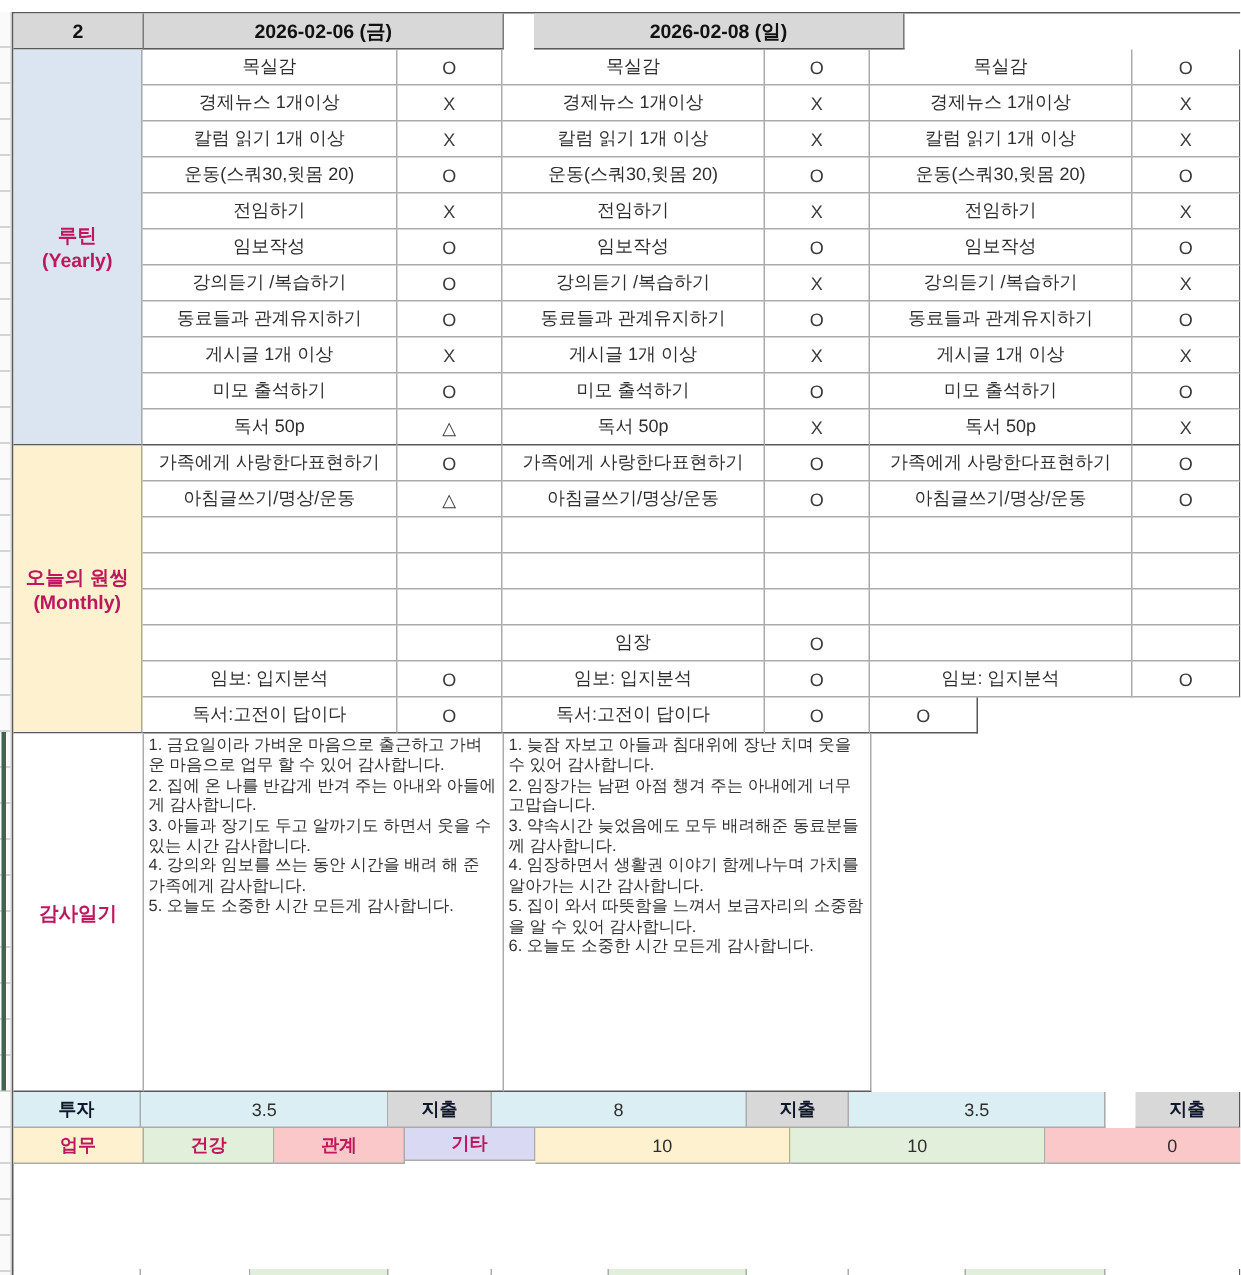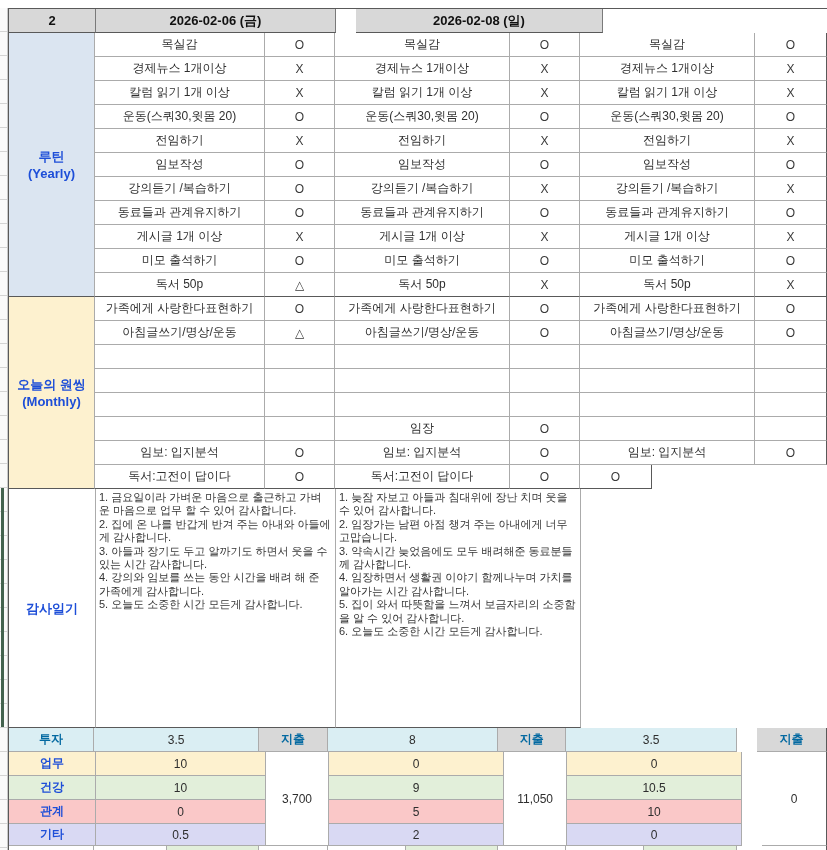--- a/index.html
+++ b/index.html
@@ -25,21 +25,21 @@
   }
   .rt{border-right-color:#595959;margin-left:20px;}         
   .db{border-bottom-color:#595959;}        
   .hdr{background:#d8d8d8;font-weight:bold;font-size:13px;color:#111;
        border-bottom-color:#595959;border-right-color:#7a7a7a;}
   .wA{width:87px;} .wL1{width:170px;} .wM1{width:70px;}
   .wL2{width:175px;} .wM2{width:70px;} .wL3{width:175px;} .wM3{width:72px;}
   .wD1{width:240px;} .wD2{width:245px;} .wD3{width:247px;}
   .h24{height:24px;} .h22{height:22px;}
   .side{
-    font-weight:bold;font-size:13px;color:#1d4ed8;white-space:pre-line;
+    font-weight:bold;font-size:13px;color:#be185d;white-space:pre-line;
     text-align:center;line-height:17px;
   }
   .routine-bg{background:#dbe5f1;}
   .monthly-bg{background:#fdf1cf;}
   .invest-bg{background:#daeef3;}
   .work-bg{background:#fdf1cf;}
   .health-bg{background:#e2efda;}
   .relation-bg{background:#fac8c8;}
   .etc-bg{background:#d9d9f3;}
   .gray-bg{background:#d8d8d8;}
@@ -52,23 +52,23 @@
   .d2c .item-row .lbl{width:175px;} .d2c .item-row .mark{width:70px;}
   .d3c .item-row .lbl{width:175px;} .d3c .item-row .mark{width:72px;border-right-color:#595959;}
   .mrow .lbl{height:24px;}
   .mrow .mark{height:24px;}
   .grat{
     height:239px;align-items:flex-start;justify-content:flex-start;
     font-size:11px;line-height:13.4px;color:#333;text-align:left;
     padding:2px 3px;white-space:pre-line;word-break:break-all;
     border-bottom-color:#595959;
   }
-  .stack{display:flex;flex-direction:column;}
+  .stack{display:flex;}
   .num{font-size:12px;}
-  .bold{font-weight:bold;color:#0369a1;font-size:12px;}
+  .bold{font-weight:bold;color:#0f172a;font-size:12px;}
   .exp-merged{height:94px;background:#fff;}
   .partial{height:5px;border-bottom:none;}
   .pgreen{background:#e2efda;}
 </style>
 </head>
 <body>
 
 <div class="sheet">
   <div class="left-sliver"></div>
   <div class="green-accent"></div>

